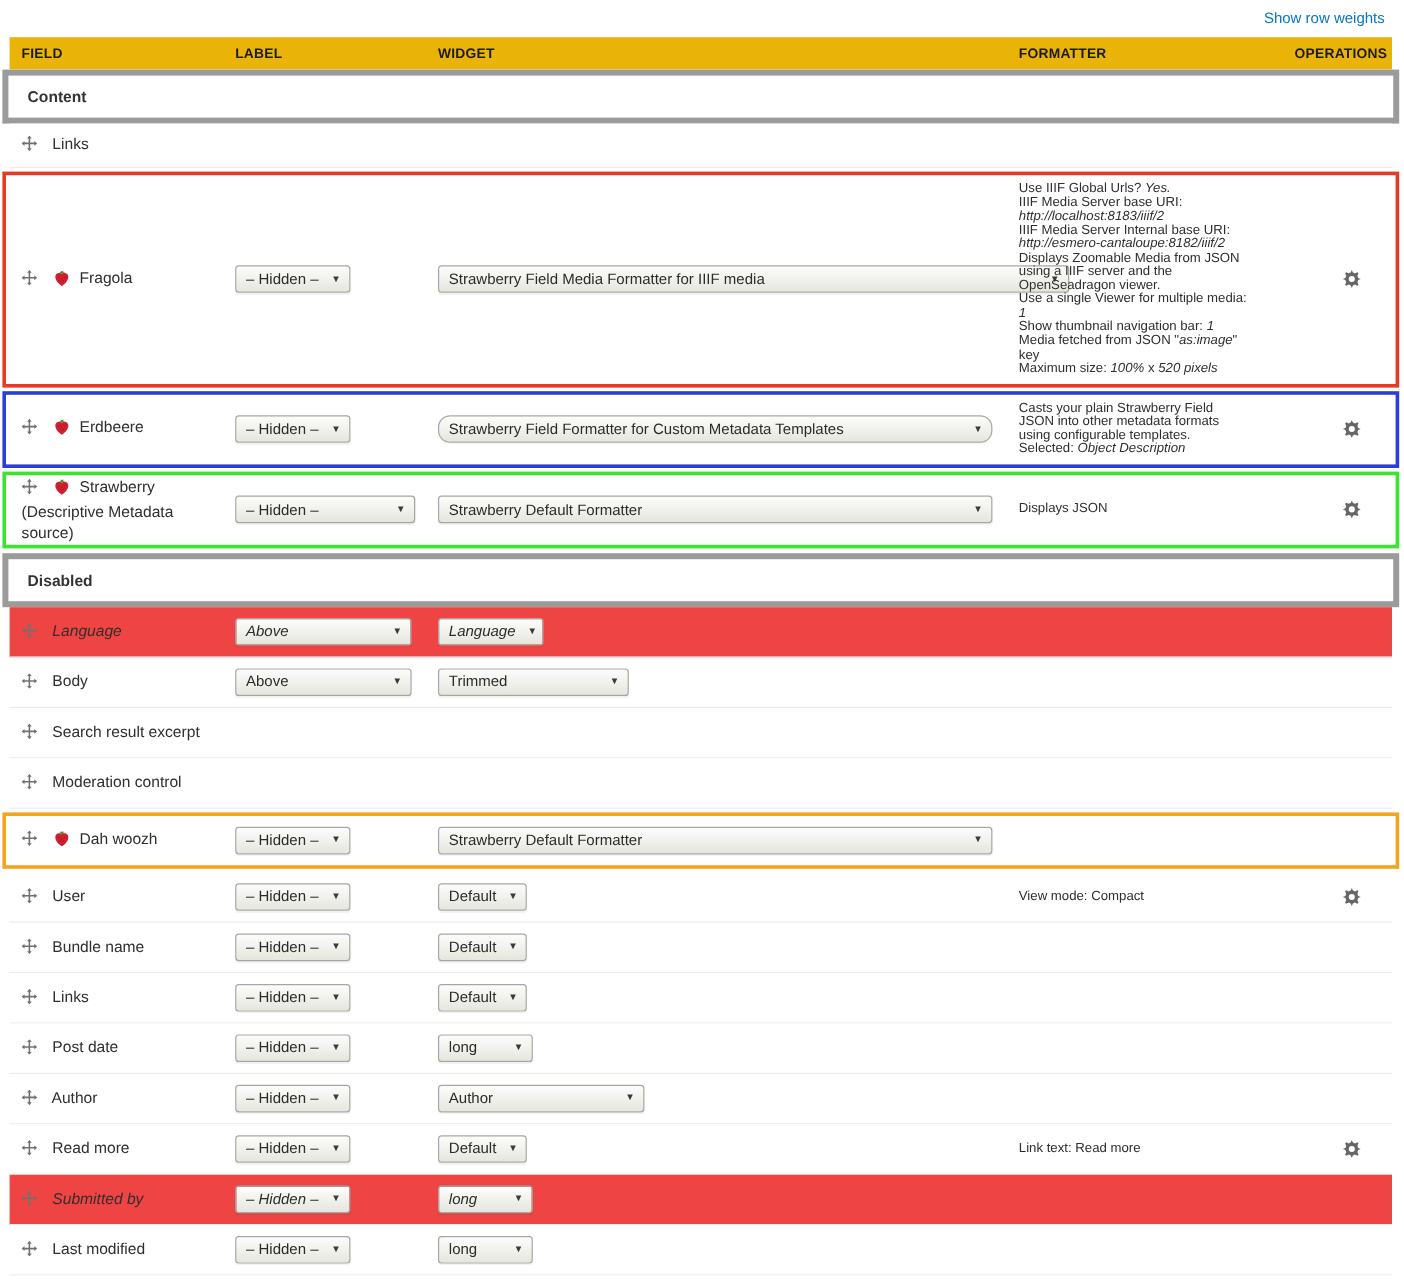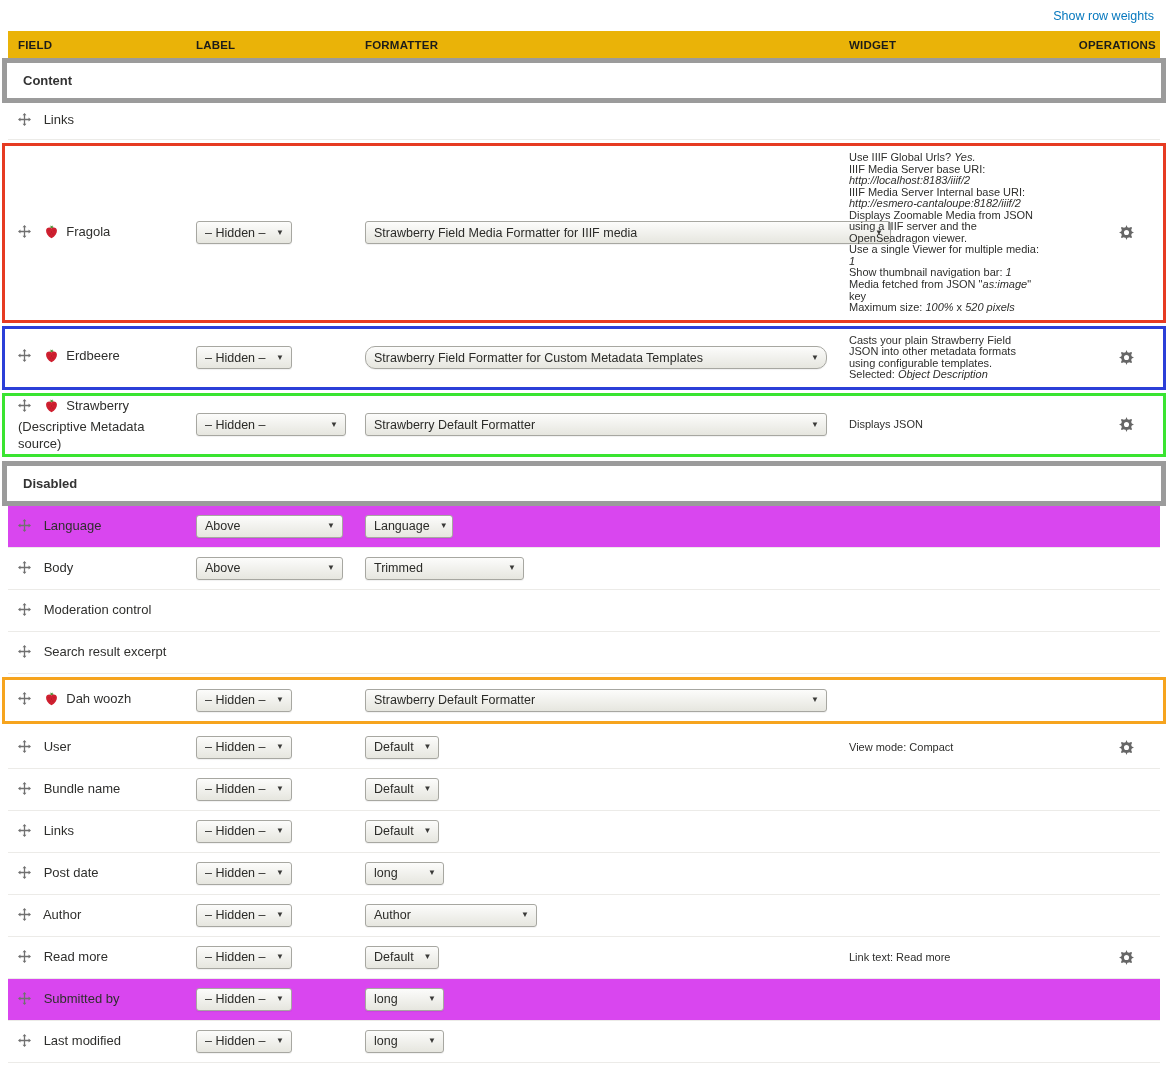--- a/index.html
+++ b/index.html
@@ -12,21 +12,21 @@
   .thead{background:#eab308;min-height:27px;font-size:11.5px;font-weight:bold;color:#1c1c1a;letter-spacing:.2px;}
   .thead .hcell{padding:7px 0 6px 0;}
   .thead .hcell.first{padding-left:10px;}
   .thead .hcell.last{text-align:right;padding-right:4px;}
 
   .section-row{display:block;margin:4px -6px 0 -6px;border:5px solid #9b9b9b;background:#fff;
     padding:10px 24px 10px 16px;font-weight:bold;font-size:13px;color:#333;}
   #rows .section-row:first-child{margin-top:0;}
 
   .field-row{min-height:41px;border-bottom:1px solid #ecebe8;background:#fff;}
-  .field-row.stripe{background:#d946ef;}
+  .field-row.stripe{background:#ef4444;font-style:italic;}
   .field-row.outlined{border:3px solid #000;margin:3px -6px;padding:0 3px;}
 
   .field-cell{padding-left:10px;padding-right:14px;font-size:13px;line-height:1.35;}
   .drag{display:inline-block;vertical-align:-2px;margin-right:9px;cursor:move;}
   .berry{display:inline-block;vertical-align:-3px;margin-right:4px;}
   .flabel{color:#2f2f2d;}
 
   .select{display:inline-flex;align-items:center;justify-content:space-between;box-sizing:border-box;
     height:23px;padding:0 7px 0 8px;border:1px solid #a7a7a1;border-radius:3px;
     background:linear-gradient(#fcfcfb,#e6e6df);box-shadow:0 1px 1px rgba(0,0,0,.06);
@@ -44,22 +44,22 @@
 
 <div class="page">
   <div class="weights-bar">
     <a>Show row weights</a>
   </div>
 
   <div>
     <div class="row thead">
       <div class="hcell first">FIELD</div>
       <div class="hcell">LABEL</div>
+      <div class="hcell">WIDGET</div>
       <div class="hcell">FORMATTER</div>
-      <div class="hcell">WIDGET</div>
       <div class="hcell last">OPERATIONS</div>
     </div>
     <div id="rows">
   <div class="section-row">
     <span class="section-label">Content</span>
   </div>
 
   <div class="row field-row" style="min-height: 36px;">
     <div class="cell field-cell">
       <span class="drag"><svg width="13" height="13" viewBox="0 0 16 16">
@@ -243,41 +243,41 @@
       
     </div>
   </div>
 
   <div class="row field-row">
     <div class="cell field-cell">
       <span class="drag"><svg width="13" height="13" viewBox="0 0 16 16">
                 <path d="M8 0l2.4 2.9H8.8v4.3H13V5.6L16 8l-3 2.4V8.8H8.8v4.3h1.6L8 16l-2.4-2.9h1.6V8.8H3v1.6L0 8l3-2.4v1.6h4.2V2.9H5.6L8 0z" fill="#707070"></path>
               </svg></span>
       
+      <span class="flabel">Search result excerpt</span>
+    </div>
+    <div class="cell label-cell">
+      
+    </div>
+    <div class="cell fmt-cell">
+      
+    </div>
+    <div class="cell widget-cell"></div>
+    <div class="cell ops-cell">
+      
+    </div>
+  </div>
+
+  <div class="row field-row">
+    <div class="cell field-cell">
+      <span class="drag"><svg width="13" height="13" viewBox="0 0 16 16">
+                <path d="M8 0l2.4 2.9H8.8v4.3H13V5.6L16 8l-3 2.4V8.8H8.8v4.3h1.6L8 16l-2.4-2.9h1.6V8.8H3v1.6L0 8l3-2.4v1.6h4.2V2.9H5.6L8 0z" fill="#707070"></path>
+              </svg></span>
+      
       <span class="flabel">Moderation control</span>
-    </div>
-    <div class="cell label-cell">
-      
-    </div>
-    <div class="cell fmt-cell">
-      
-    </div>
-    <div class="cell widget-cell"></div>
-    <div class="cell ops-cell">
-      
-    </div>
-  </div>
-
-  <div class="row field-row">
-    <div class="cell field-cell">
-      <span class="drag"><svg width="13" height="13" viewBox="0 0 16 16">
-                <path d="M8 0l2.4 2.9H8.8v4.3H13V5.6L16 8l-3 2.4V8.8H8.8v4.3h1.6L8 16l-2.4-2.9h1.6V8.8H3v1.6L0 8l3-2.4v1.6h4.2V2.9H5.6L8 0z" fill="#707070"></path>
-              </svg></span>
-      
-      <span class="flabel">Search result excerpt</span>
     </div>
     <div class="cell label-cell">
       
     </div>
     <div class="cell fmt-cell">
       
     </div>
     <div class="cell widget-cell"></div>
     <div class="cell ops-cell">
       

